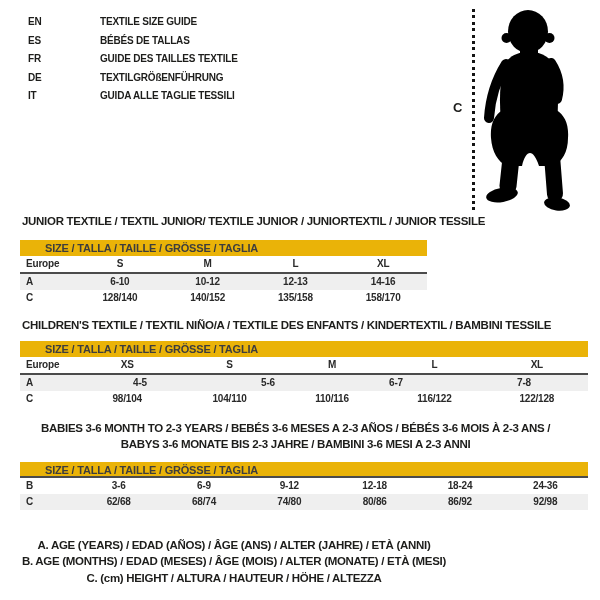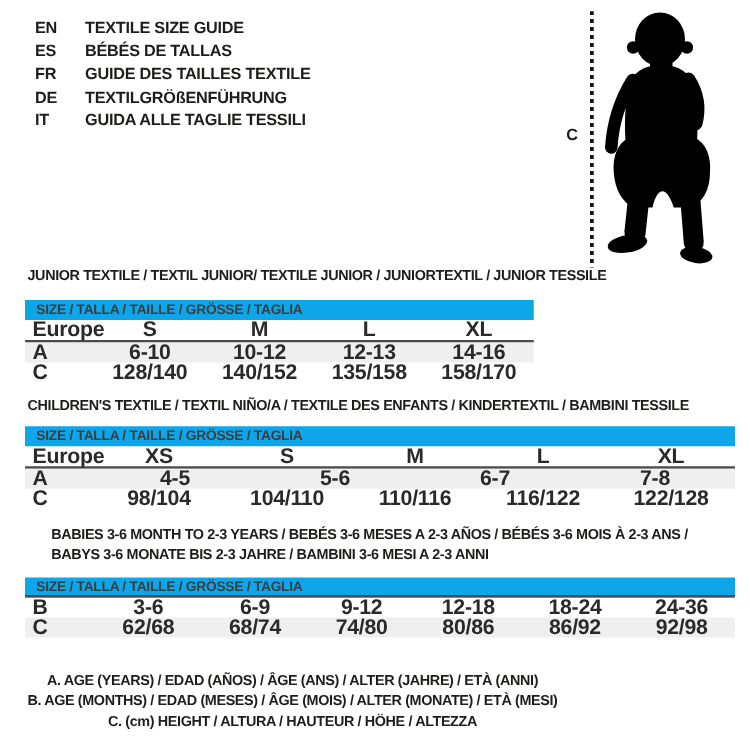--- a/index.html
+++ b/index.html
@@ -2,44 +2,44 @@
 <html><head>
 <meta charset="utf-8">
 <style>
   html,body{margin:0;padding:0;background:#ffffff;}
   .canvas{
     position:relative;width:600px;height:600px;background:#ffffff;
     font-family:"Liberation Sans", sans-serif;color:#1d1d1b;overflow:hidden;
   }
   
   .lang-list{position:absolute;left:28px;top:13px;}
-  .lang-row{display:flex;height:18.6px;line-height:18.6px;font-size:13px;font-weight:700;letter-spacing:-0.2px;}
+  .lang-row{display:flex;height:18.6px;line-height:18.6px;font-size:10px;font-weight:700;letter-spacing:-0.2px;gap:32px;}
   .lang-code{width:40px;}
   .lang-label{white-space:nowrap;}
   
   .dash-line{
     position:absolute;left:472px;top:9px;width:2.5px;height:205px;
     background:repeating-linear-gradient(180deg,#141414 0px,#141414 3px,transparent 3px,transparent 6.4px);
   }
   .c-label{position:absolute;left:453px;top:100px;font-size:13px;font-weight:700;}
   .silhouette{position:absolute;left:478px;top:8px;}
   
-  .tbl-title{position:absolute;left:22px;font-size:11.5px;font-weight:700;letter-spacing:-0.3px;white-space:nowrap;color:#1d1d1b;}
+  .tbl-title{position:absolute;left:22px;font-size:11.5px;font-weight:700;letter-spacing:-0.3px;white-space:nowrap;color:#1d1d1b;text-align:center;}
   .t1-title{top:215px;}
   .t2-title{top:319px;}
   .t3-title{top:421px;line-height:15.5px;margin-left:19px;}
   .size-table{position:absolute;left:20px;}
   .t1{top:240px;width:407px;}
   .t2{top:341px;width:568px;}
   .t3{top:462px;width:568px;}
   .size-bar{
-    height:16px;line-height:16px;background:#0ea5e9;color:#3d3d3d;
-    font-size:11px;font-weight:700;letter-spacing:-0.2px;padding-left:9px;box-sizing:border-box;white-space:nowrap;
+    height:16px;line-height:16px;background:#eab308;color:#3d3d3d;
+    font-size:11px;font-weight:700;letter-spacing:-0.2px;padding-left:25px;box-sizing:border-box;white-space:nowrap;
   }
-  .trow{display:flex;height:16px;line-height:16.5px;font-size:17px;font-weight:700;letter-spacing:-0.2px;color:#2a2a2a;}
+  .trow{display:flex;height:16px;line-height:16.5px;font-size:10px;font-weight:700;letter-spacing:-0.2px;color:#2a2a2a;}
   .trow .rlabel{width:56px;padding-left:6px;box-sizing:border-box;}
   .trow .cell{flex:1;text-align:center;}
   .divider{border-bottom:2px solid #4b4b4b;}
   .shaded{background:#efefef;}
   
   .footnotes{position:absolute;left:22px;top:537px;}
   .footnote{height:16.3px;line-height:16.3px;font-size:11.5px;font-weight:700;letter-spacing:-0.3px;white-space:nowrap;text-align:center;}
 </style>
 </head>
 <body>

